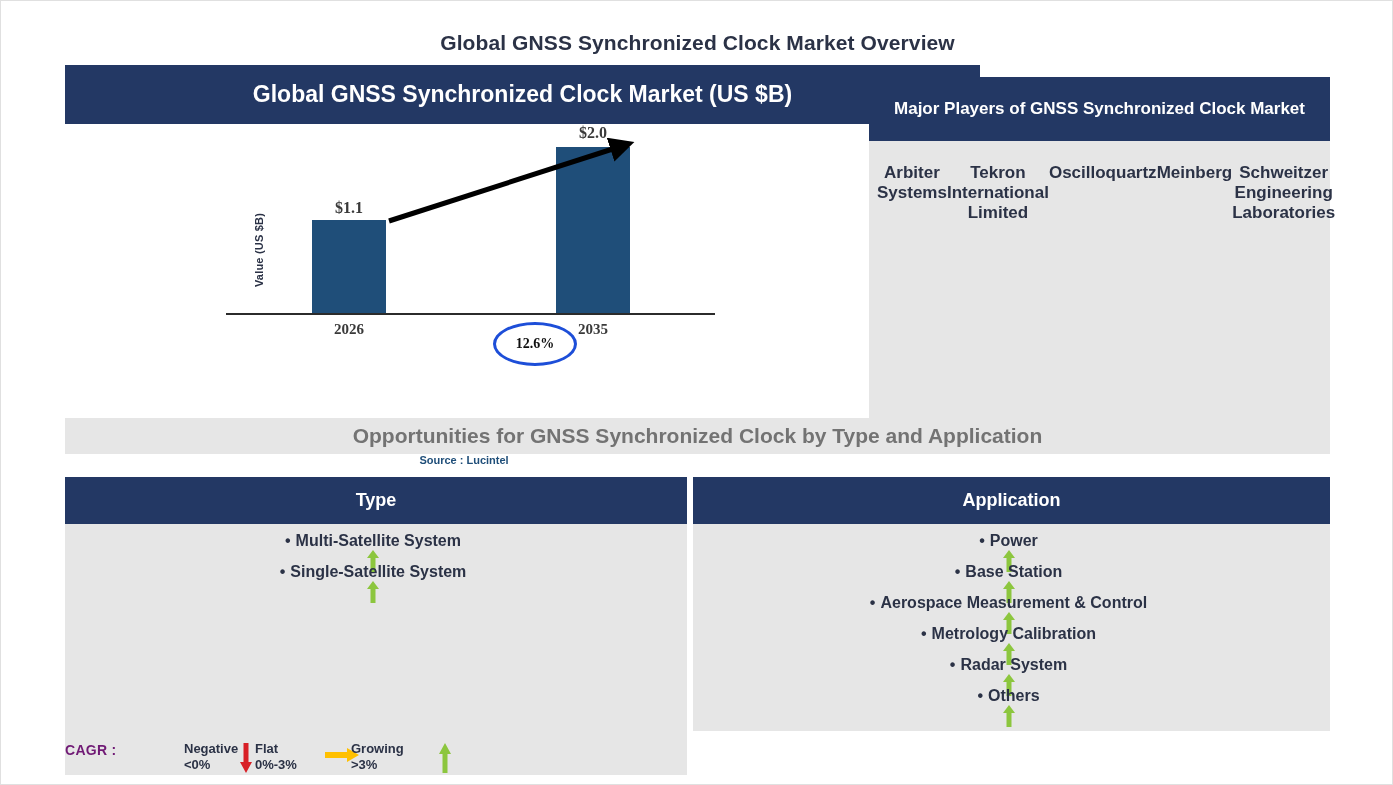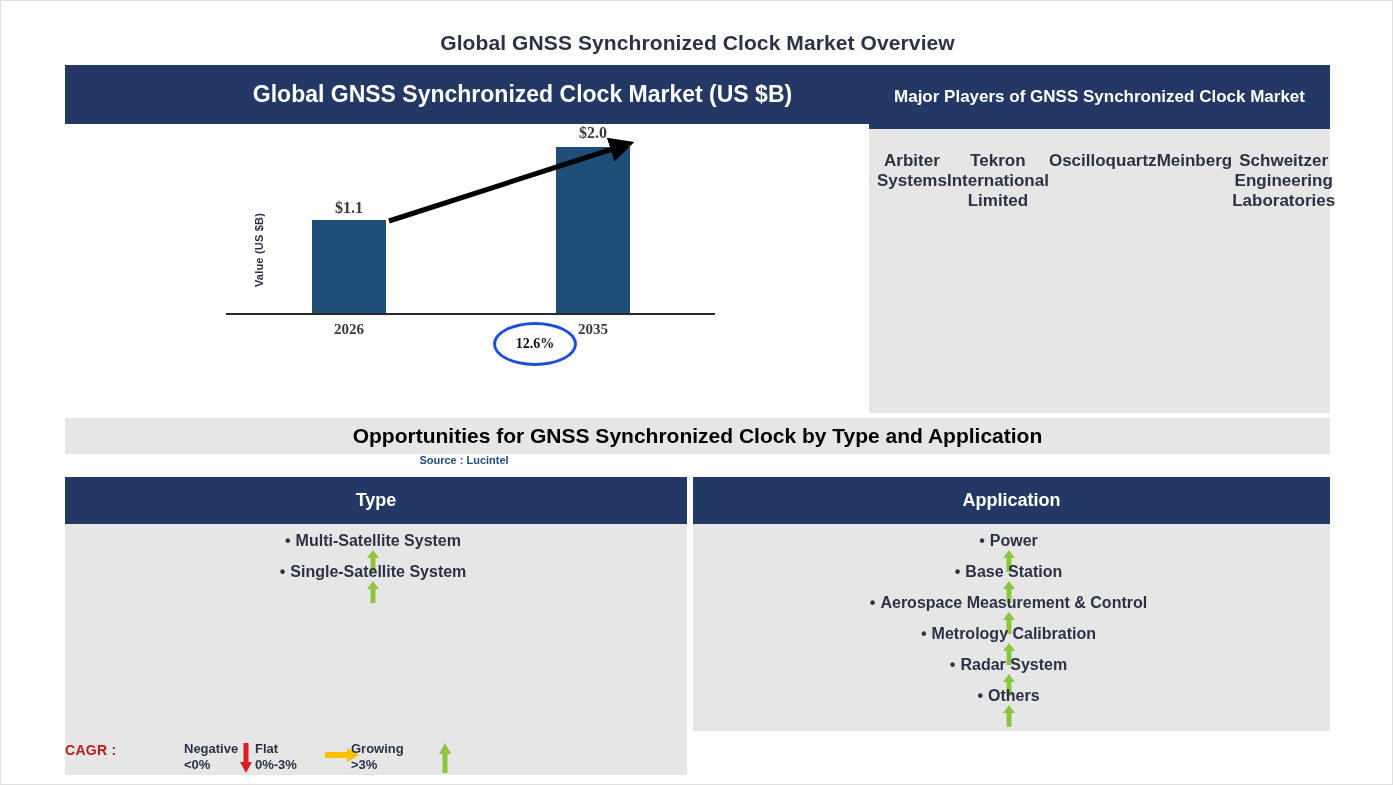--- a/index.html
+++ b/index.html
@@ -175,21 +175,21 @@
     text-align: center;
     font-size: 11px;
     font-weight: bold;
     color: #1f4e79;
   }
 
   
   #players-panel {
     position: absolute;
     left: 868px;
-    top: 64px;
+    top: 76px;
     width: 461px;
     height: 348px;
     background: #e6e6e6;
   }
   #players-header {
     position: absolute;
     left: 0;
     top: 0;
     width: 461px;
     height: 64px;
@@ -231,21 +231,21 @@
     left: 64px;
     top: 417px;
     width: 1265px;
     height: 36px;
     background: #e6e6e6;
     display: flex;
     align-items: center;
     justify-content: center;
     font-size: 21px;
     font-weight: bold;
-    color: #000000;
+    color: #737373;
     box-sizing: border-box;
   }
 
   
   .opp-panel {
     position: absolute;
     top: 476px;
     background: #e6e6e6;
   }
   #type-panel {
@@ -310,21 +310,21 @@
     top: 738px;
     width: 460px;
     height: 42px;
   }
   #legend-title {
     position: absolute;
     left: 0;
     top: 3px;
     font-size: 14px;
     font-weight: bold;
-    color: #b91c1c;
+    color: #701a75;
     letter-spacing: 0.3px;
   }
   .legend-block {
     position: absolute;
     font-size: 13px;
     font-weight: bold;
     color: #2b3246;
     line-height: 1.25;
   }
   #legend-neg { left: 91px; top: 2px; margin-left: 28px; }

